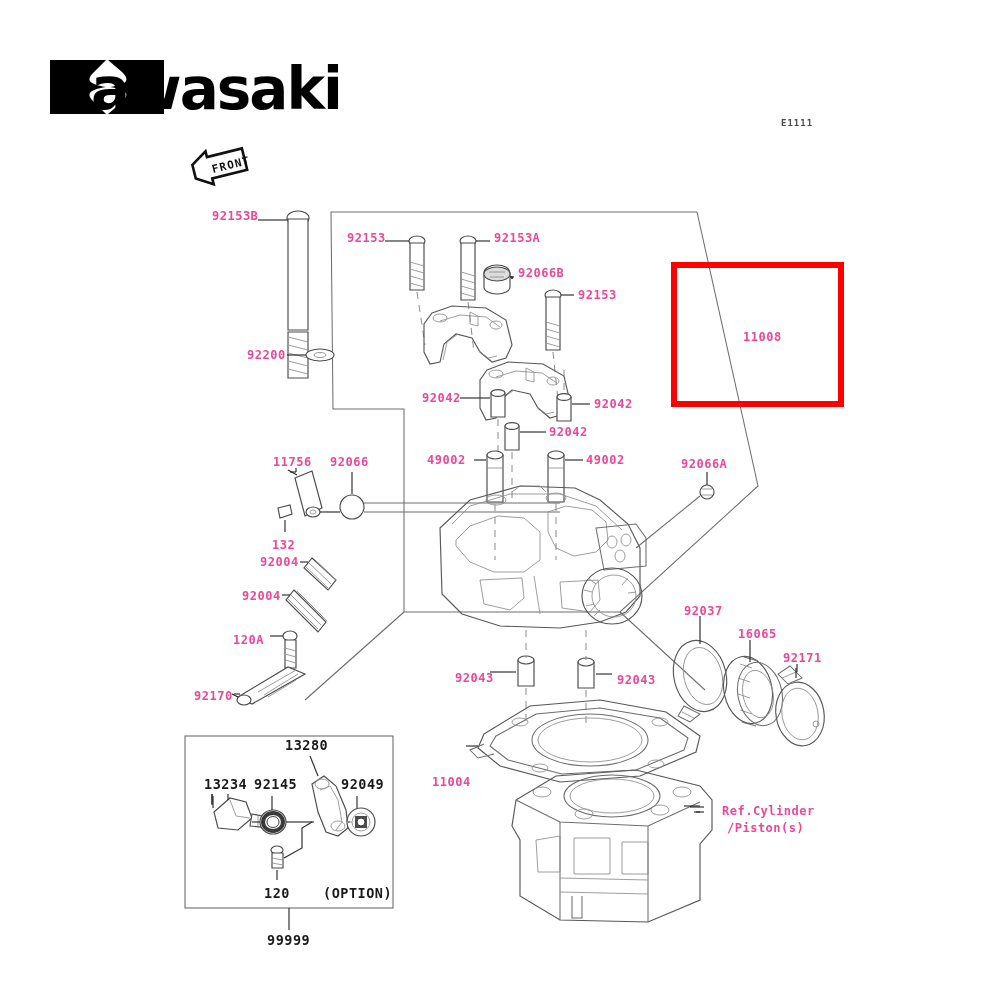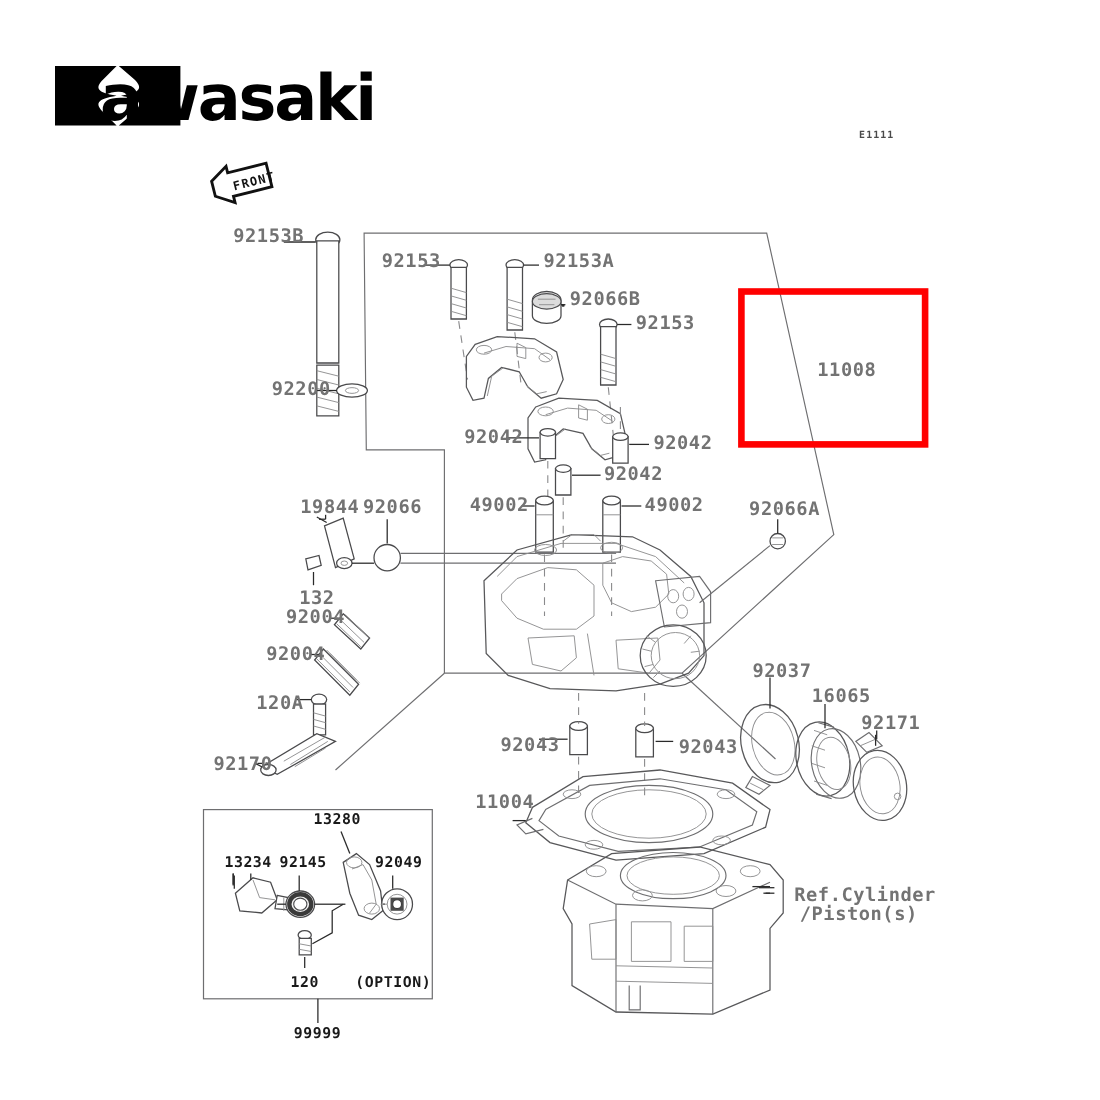--- a/index.html
+++ b/index.html
@@ -1,21 +1,21 @@
 <!DOCTYPE html>
 <html><head>
 <meta charset="utf-8">
 <style>
   html,body{margin:0;padding:0;background:#fff;}
   body{width:1000px;height:1000px;overflow:hidden;
        font-family:"DejaVu Sans Mono","Liberation Mono",monospace;}
   #stage{position:relative;width:1000px;height:1000px;background:#ffffff;}
   #stage svg{position:absolute;left:0;top:0;}
   .lbl{position:absolute;font-family:"DejaVu Sans Mono","Liberation Mono",monospace;
-       font-size:17px;font-weight:bold;color:#737373;letter-spacing:.5px;
+       font-size:12px;font-weight:bold;color:#ec4899;letter-spacing:.5px;
        white-space:pre;line-height:1.25;text-align:center;}
   .code{position:absolute;font-size:9px;font-weight:bold;color:#4a4a4a;letter-spacing:1px;}
   .optlbl{position:absolute;font-size:13.5px;font-weight:bold;color:#1a1a1a;letter-spacing:.5px;text-align:center;}
   .brand{position:absolute;left:48px;top:58px;height:62px;display:flex;align-items:center;}
   .brand .wordmark{font-family:"DejaVu Sans","Liberation Sans",sans-serif;
        font-size:58px;font-weight:bold;color:#000;letter-spacing:-2px;line-height:1;}
   .redbox{position:absolute;border:6px solid #ff0000;box-sizing:border-box;}
   .frontarrow{position:absolute;}
 </style>
 </head>
@@ -451,36 +451,36 @@
   <div class="lbl" style="left:212px;top:216px;transform:translateY(-50%)">92153B</div>
   <div class="lbl" style="left:347px;top:238px;transform:translateY(-50%)">92153</div>
   <div class="lbl" style="left:494px;top:238px;transform:translateY(-50%)">92153A</div>
   <div class="lbl" style="left:518px;top:273px;transform:translateY(-50%)">92066B</div>
   <div class="lbl" style="left:578px;top:295px;transform:translateY(-50%)">92153</div>
   <div class="lbl" style="left:247px;top:355px;transform:translateY(-50%)">92200</div>
   <div class="lbl" style="left:743px;top:337px;transform:translateY(-50%)">11008</div>
   <div class="lbl" style="left:422px;top:398px;transform:translateY(-50%)">92042</div>
   <div class="lbl" style="left:594px;top:404px;transform:translateY(-50%)">92042</div>
   <div class="lbl" style="left:549px;top:432px;transform:translateY(-50%)">92042</div>
-  <div class="lbl" style="left:273px;top:462px;transform:translateY(-50%)">19844</div>
+  <div class="lbl" style="left:273px;top:462px;transform:translateY(-50%)">11756</div>
   <div class="lbl" style="left:330px;top:462px;transform:translateY(-50%)">92066</div>
   <div class="lbl" style="left:427px;top:460px;transform:translateY(-50%)">49002</div>
   <div class="lbl" style="left:586px;top:460px;transform:translateY(-50%)">49002</div>
   <div class="lbl" style="left:681px;top:464px;transform:translateY(-50%)">92066A</div>
   <div class="lbl" style="left:272px;top:545px;transform:translateY(-50%)">132</div>
   <div class="lbl" style="left:260px;top:562px;transform:translateY(-50%)">92004</div>
   <div class="lbl" style="left:242px;top:596px;transform:translateY(-50%)">92004</div>
   <div class="lbl" style="left:233px;top:640px;transform:translateY(-50%)">120A</div>
   <div class="lbl" style="left:194px;top:696px;transform:translateY(-50%)">92170</div>
   <div class="lbl" style="left:684px;top:611px;transform:translateY(-50%)">92037</div>
   <div class="lbl" style="left:738px;top:634px;transform:translateY(-50%)">16065</div>
   <div class="lbl" style="left:783px;top:658px;transform:translateY(-50%)">92171</div>
   <div class="lbl" style="left:455px;top:678px;transform:translateY(-50%)">92043</div>
   <div class="lbl" style="left:617px;top:680px;transform:translateY(-50%)">92043</div>
-  <div class="lbl" style="left:432px;top:730px;transform:translateY(-50%)">11004</div>
+  <div class="lbl" style="left:432px;top:782px;transform:translateY(-50%)">11004</div>
 
   <div class="lbl" style="left:706px;top:804px;padding-left:16px;">Ref.Cylinder</div>
   <div class="lbl" style="left:727px;top:821px;">/Piston(s)</div>
 
   <div class="optlbl" style="left:204px;top:776px;">13234</div>
   <div class="optlbl" style="left:254px;top:776px;">92145</div>
   <div class="optlbl" style="left:285px;top:737px;">13280</div>
   <div class="optlbl" style="left:341px;top:776px;">92049</div>
   <div class="optlbl" style="left:264px;top:885px;">120</div>
   <div class="optlbl" style="left:323px;top:885px;">(OPTION)</div>

